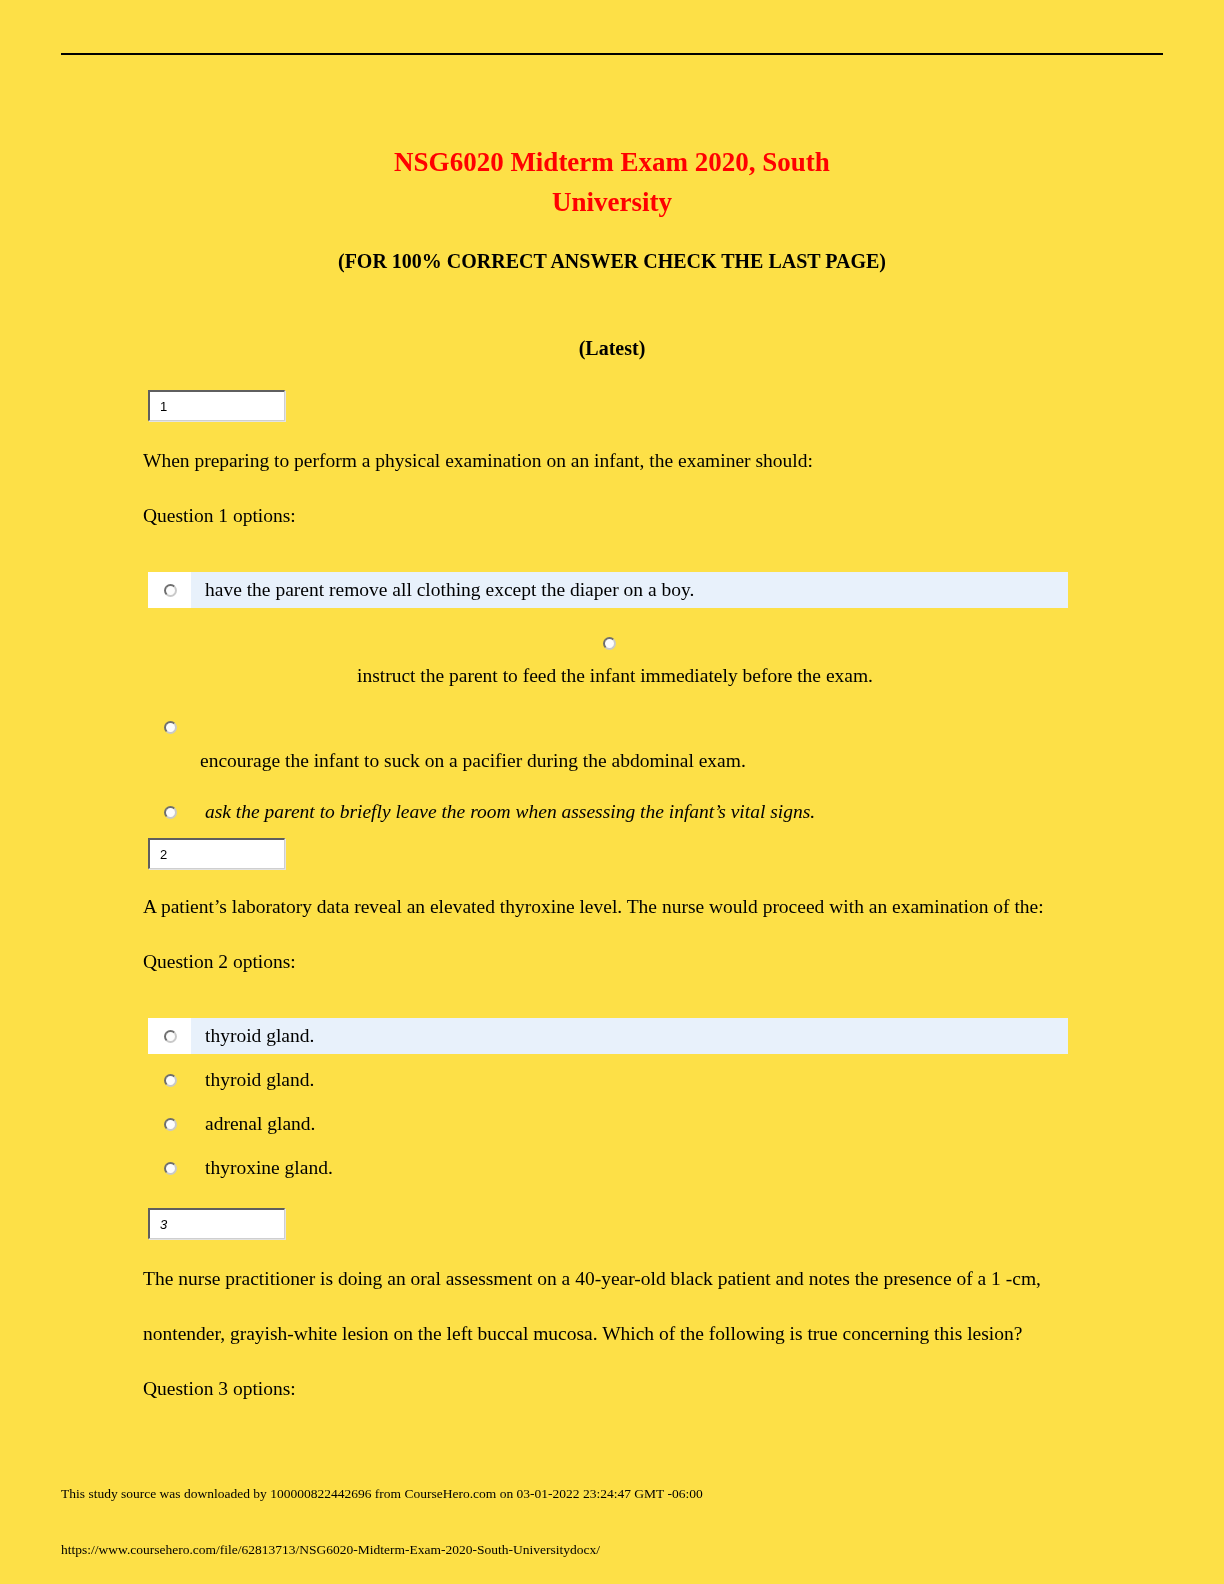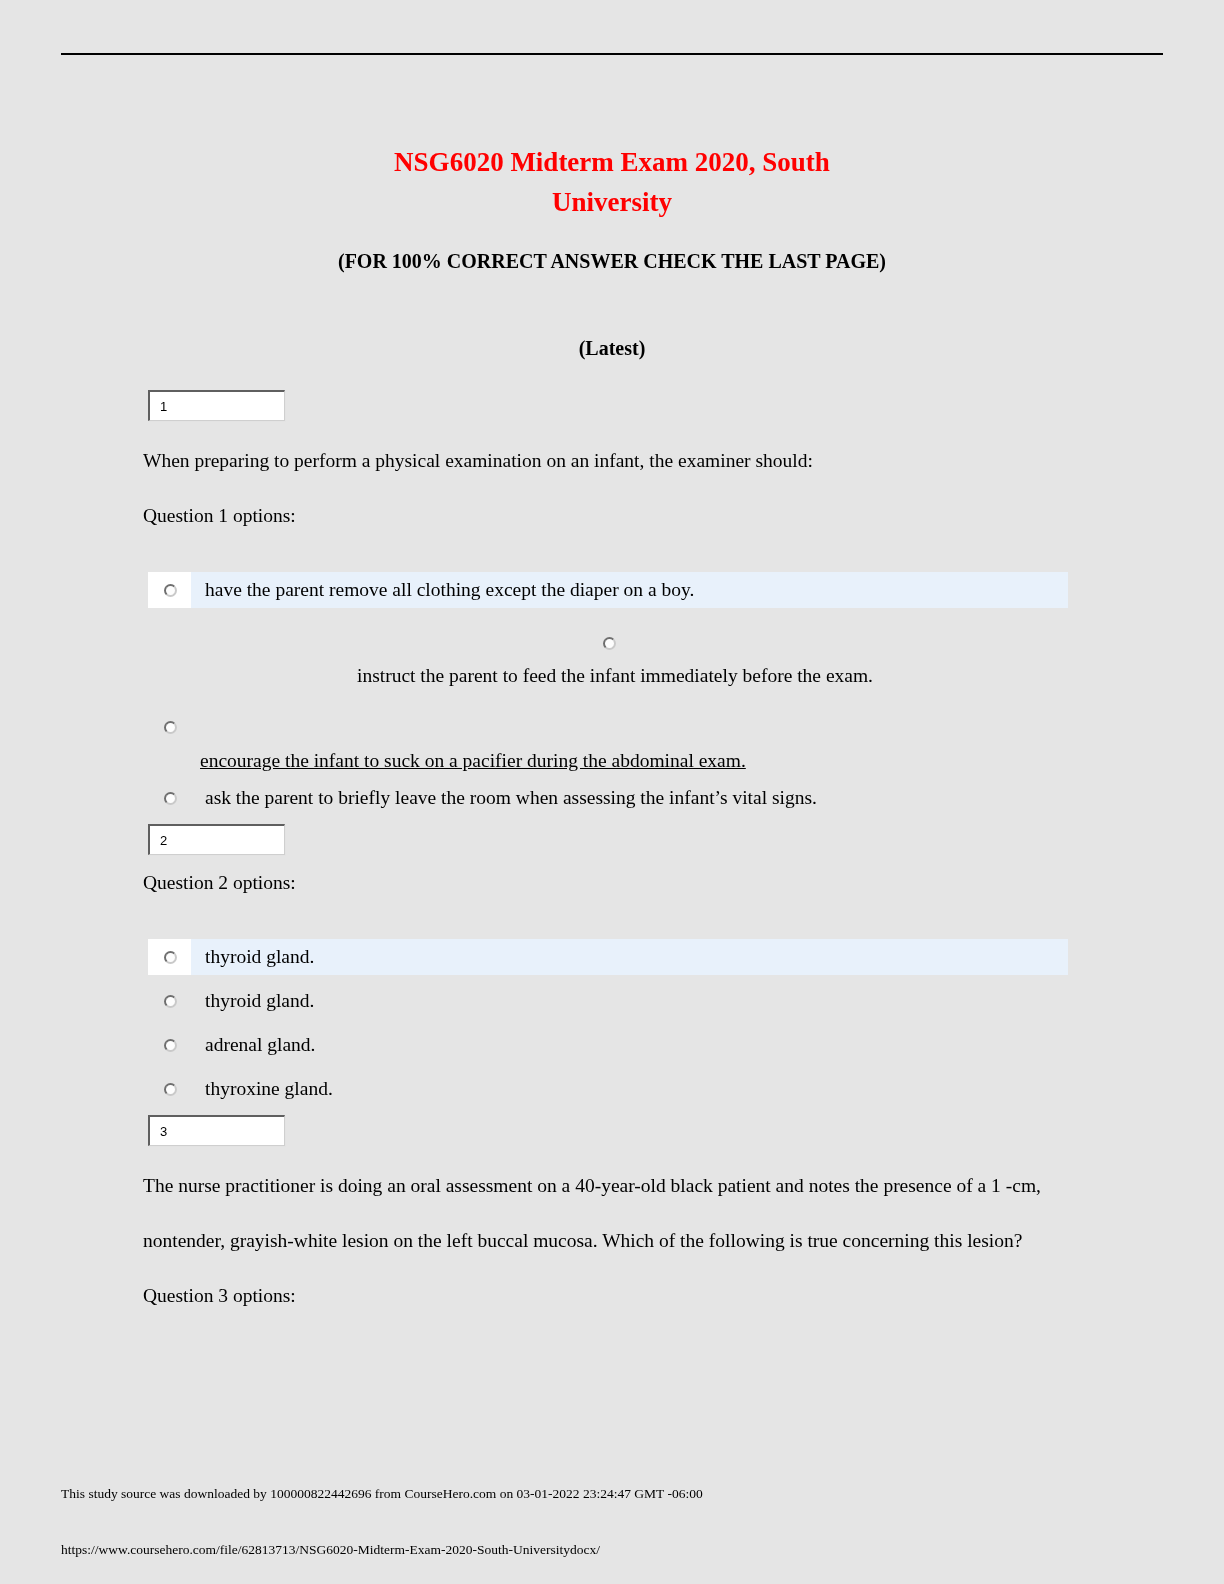--- a/index.html
+++ b/index.html
@@ -2,21 +2,21 @@
 <html><head>
 <meta charset="utf-8">
 <style>
   * { margin:0; padding:0; box-sizing:border-box; }
   html,body { background:#ffffff; }
   body { font-family:"Liberation Serif", serif; color:#000000; }
   .page {
     position:relative;
     width:1224px; height:1584px;
     margin:0 auto;
-    background:#e5e5e5;
+    background:#fde047;
     overflow:hidden;
   }
   .top-rule {
     position:absolute; left:61px; top:53px;
     width:1102px; height:0;
     border-top:2px solid #000000;
   }
   .content { position:absolute; left:143px; top:0; width:938px; }
 
   .title { text-align:center; font-weight:bold; font-size:27px; line-height:40px; margin-top:142px; }
@@ -56,38 +56,38 @@
 
   .radio {
     display:inline-block;
     width:13px; height:13px;
     border-radius:50%;
     background:#fdfdfd;
     border:2px solid;
     border-color:#6e6e6e #c9c9c9 #c9c9c9 #6e6e6e;
   }
   .radio-alone { display:block; margin:34px 0 0 21px; }
-  .opt-text-indent { font-size:19.5px; padding-left:57px; margin-top:16px;text-decoration:underline; }
+  .opt-text-indent { font-size:19.5px; padding-left:57px; margin-top:16px; }
 
   .footer-line {
     position:absolute; left:61px; top:1486px;
     font-size:13.5px;
   }
   .footer-url {
     position:absolute; left:61px; top:1542px;
     font-size:13.5px;
   }
 
   .mt-30 { margin-top:30px; }
   .mt-22 { margin-top:29px; }
   .mt-14 { margin-top:14px;flex-direction:column; }
   .mt-12 { margin-top:12px; }
   .mt-10 { margin-top:10px; }
   .mt-8  { margin-top:8px; }
-  .mt-6  { margin-top:8px; }
+  .mt-6  { margin-top:22px;font-style:italic; }
 </style>
 </head>
 <body>
 
 <div class="page">
   <div class="top-rule"></div>
 
   <div class="content">
 
     <div class="title" style="color:#ff0000;">
@@ -128,20 +128,21 @@
       <span class="radio-cell">
         <span class="radio"></span>
       </span>
       <span class="opt-text">ask the parent to briefly leave the room when assessing the infant’s vital signs.</span>
     </div>
 
     <div class="qbox mt-8">
       <span>2</span>
     </div>
 
+    <div class="qtext mt-10" style="max-width:938px;">A patient’s laboratory data reveal an elevated thyroxine level. The nurse would proceed with an examination of the:</div>
 
     <div class="opts-label">Question 2 options:</div>
 
     <div class="opt-row highlight mt-22">
       <span class="radio-cell">
         <span class="radio"></span>
       </span>
       <span class="opt-text">thyroid gland.</span>
     </div>
 

